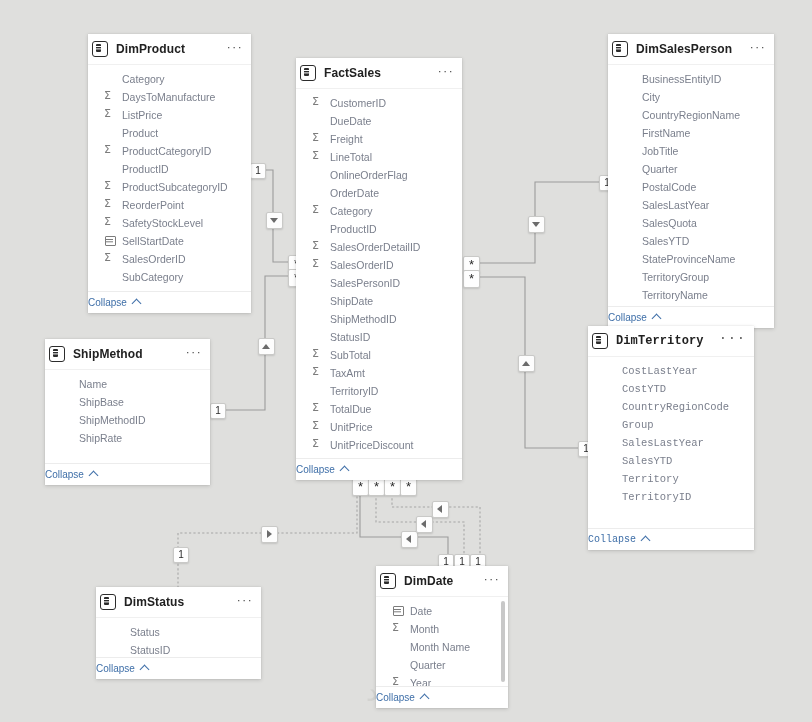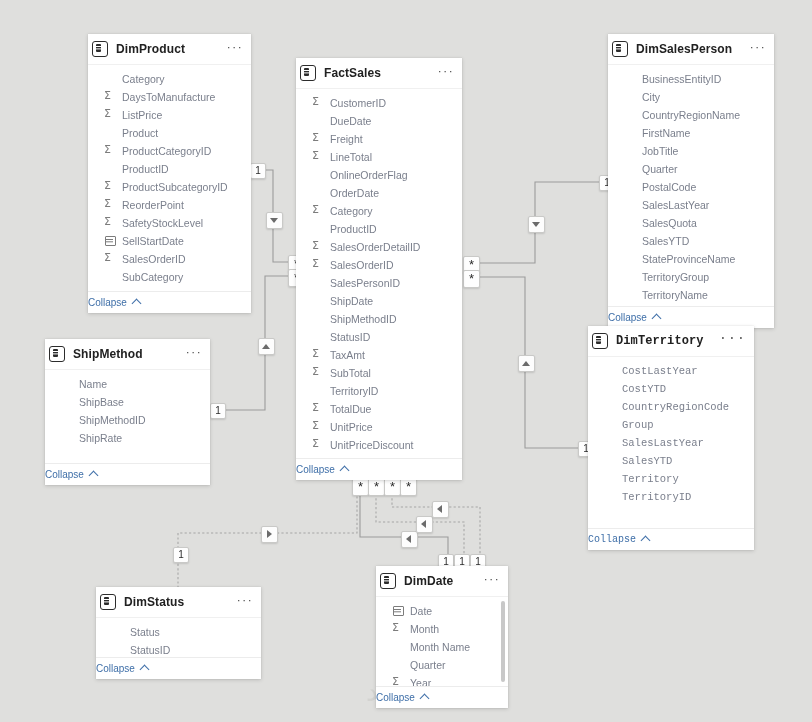--- a/index.html
+++ b/index.html
@@ -433,25 +433,25 @@
           <div class="field">
             <span class="f-icon none"></span>
             <span>ShipMethodID</span>
           </div>
           <div class="field">
             <span class="f-icon none"></span>
             <span>StatusID</span>
           </div>
           <div class="field">
             <span class="f-icon sigma"></span>
+            <span>SubTotal</span>
+          </div>
+          <div class="field">
+            <span class="f-icon sigma"></span>
             <span>TaxAmt</span>
-          </div>
-          <div class="field">
-            <span class="f-icon sigma"></span>
-            <span>SubTotal</span>
           </div>
           <div class="field">
             <span class="f-icon none"></span>
             <span>TerritoryID</span>
           </div>
           <div class="field">
             <span class="f-icon sigma"></span>
             <span>TotalDue</span>
           </div>
           <div class="field">

